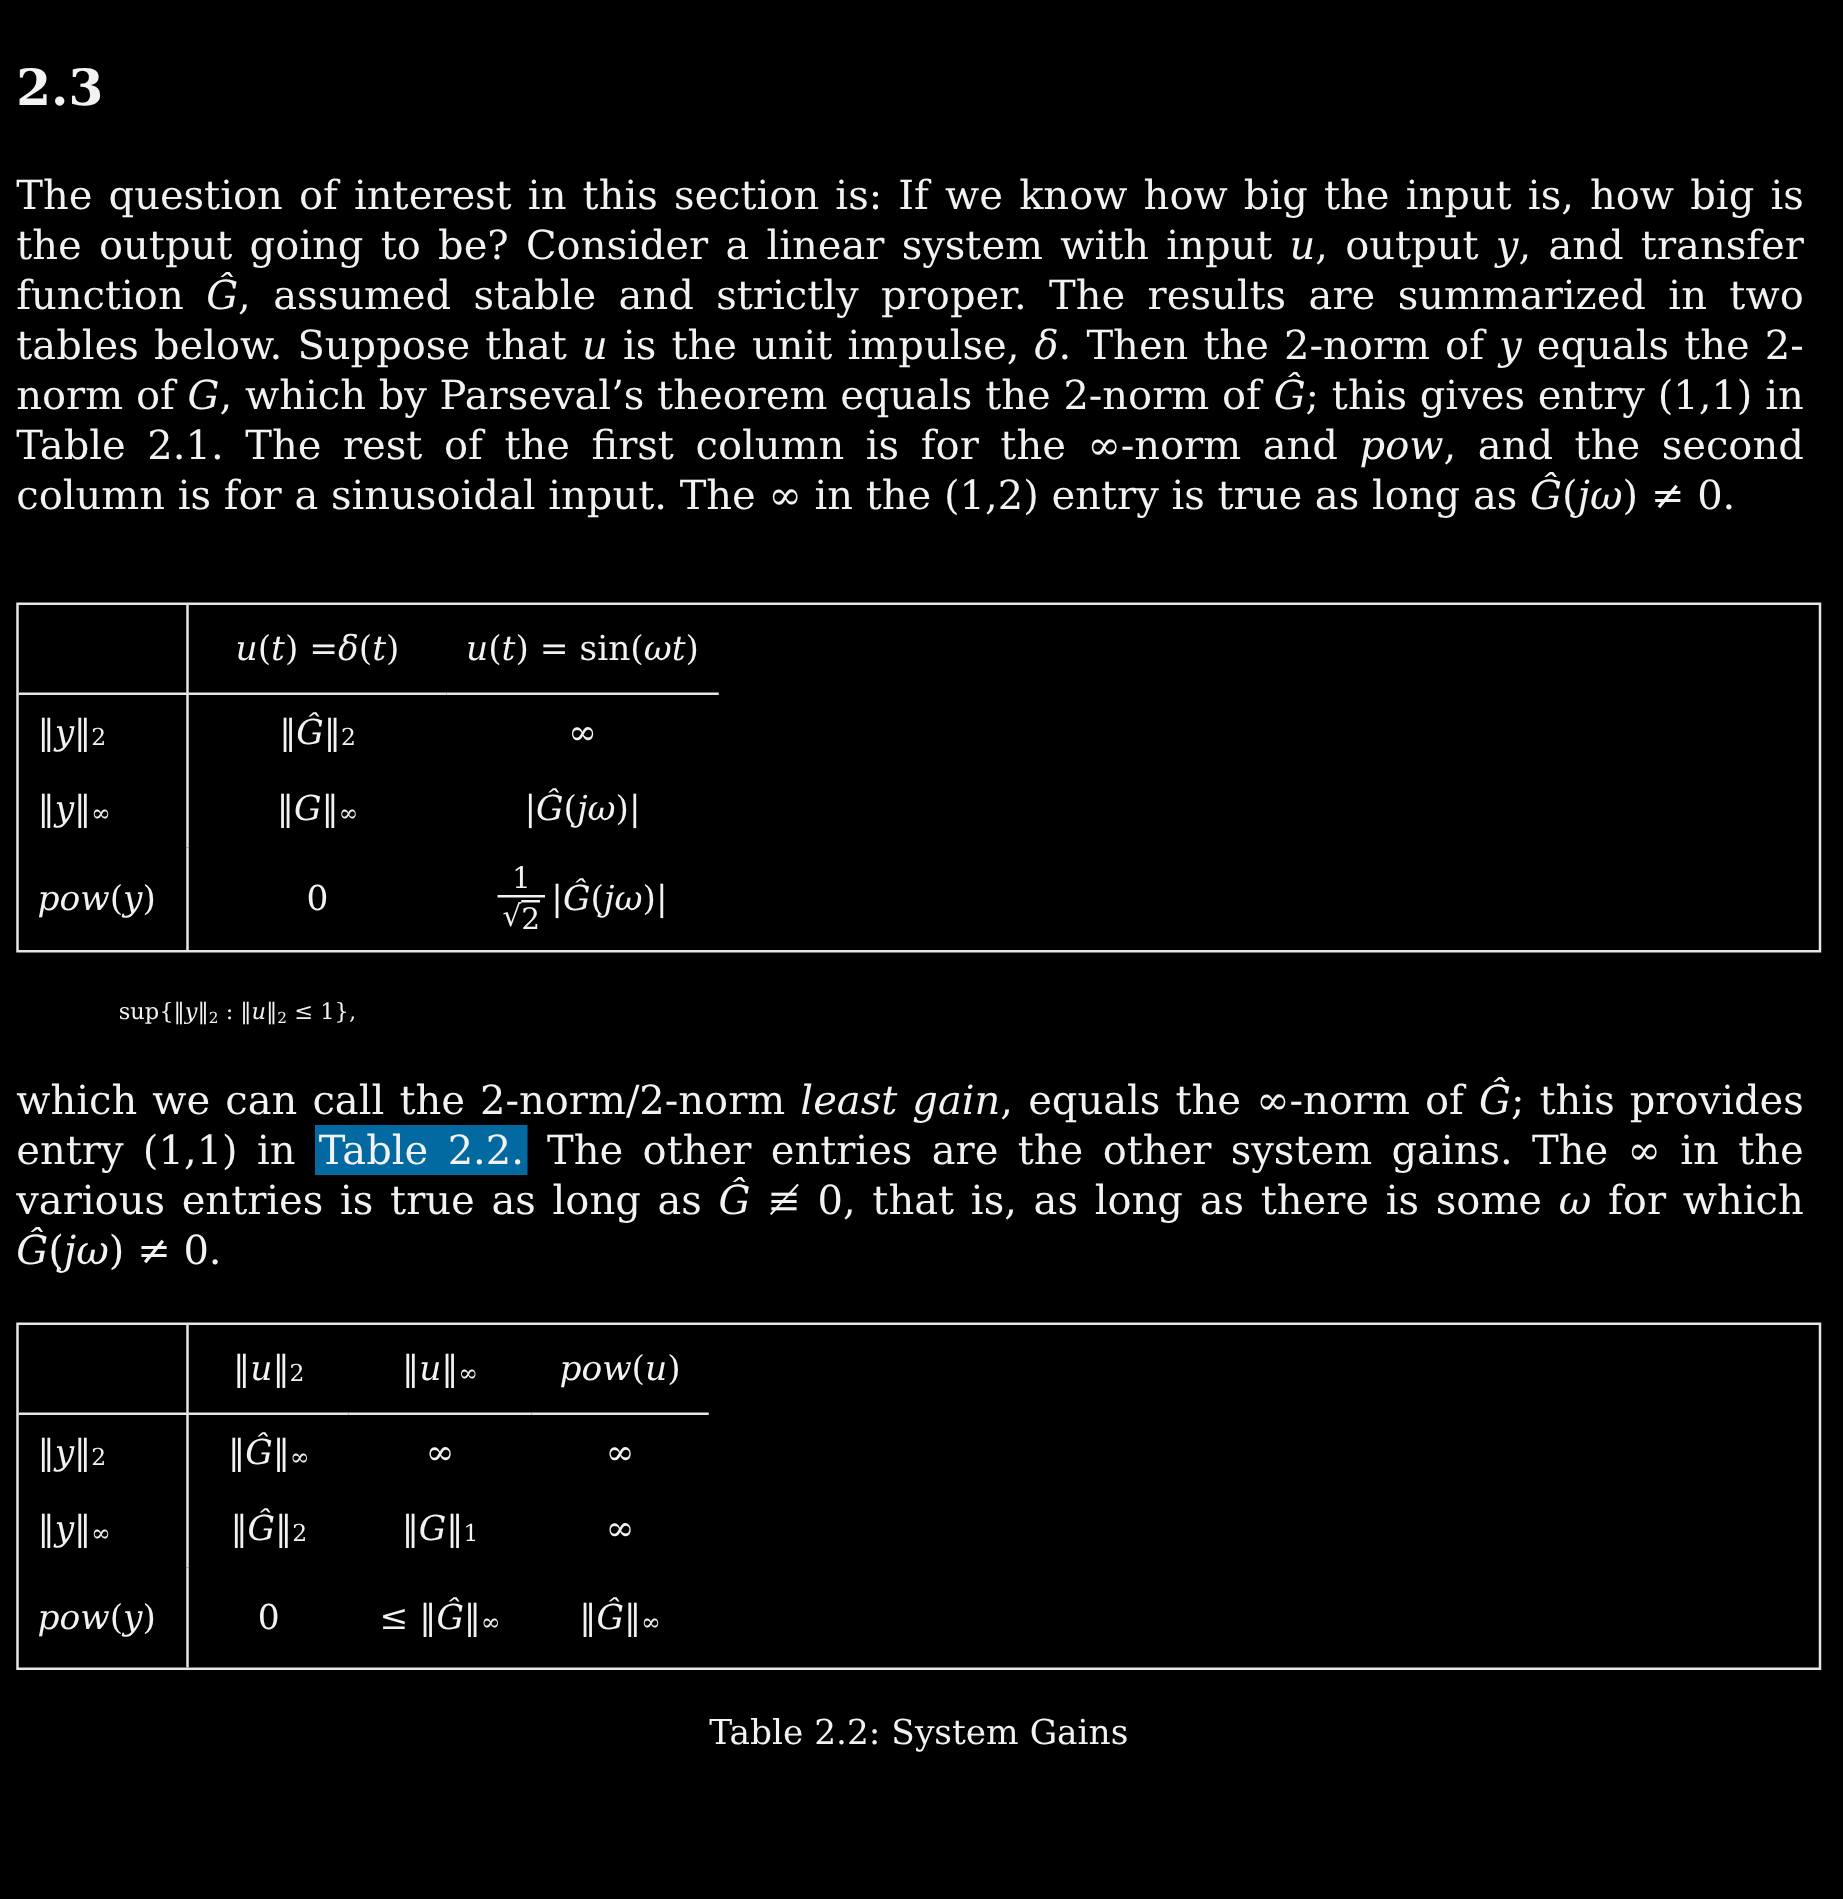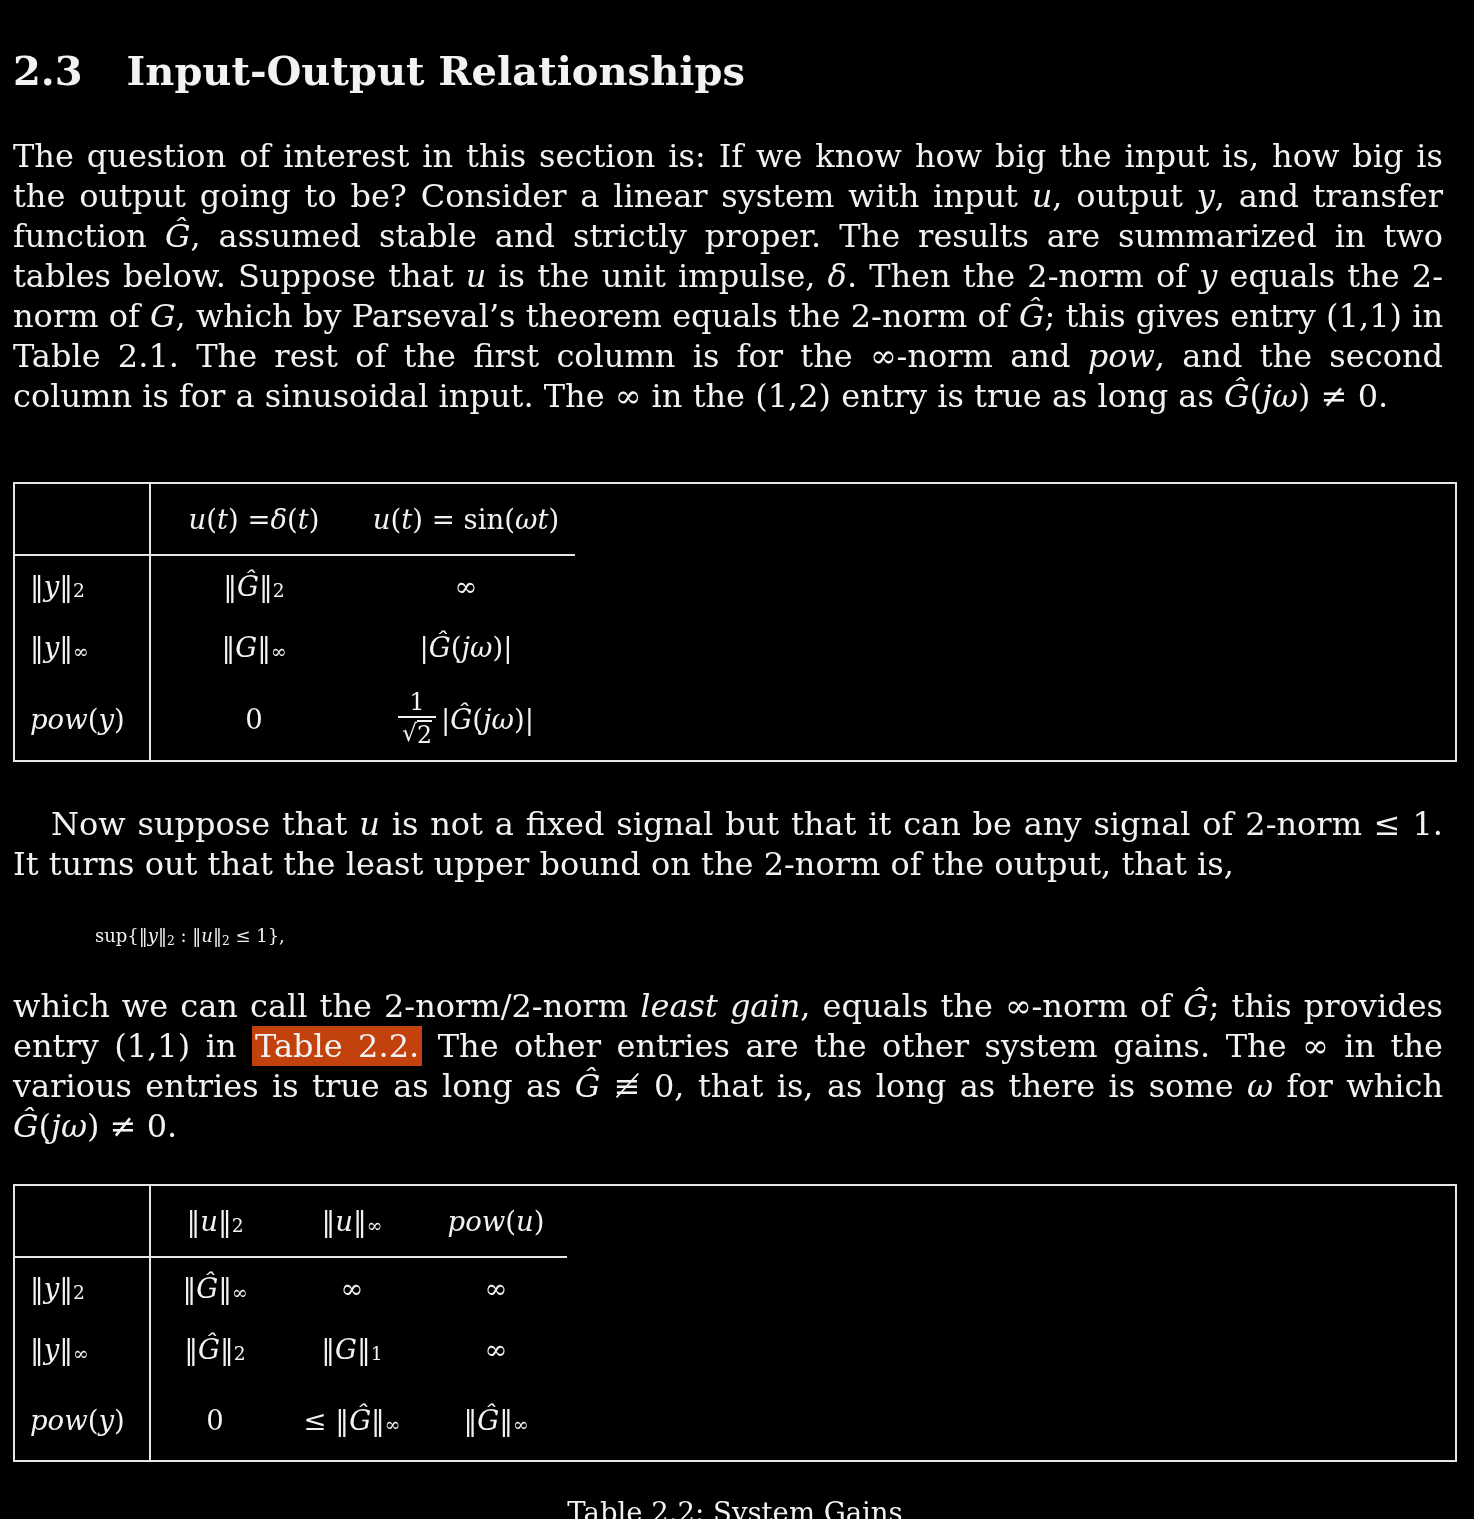--- a/index.html
+++ b/index.html
@@ -10,21 +10,21 @@
   }
   .page{box-sizing:border-box;width:1470px;height:1519px;padding:10px 13px;margin-top:29px;}
   .heading{display:flex;gap:44px;font-size:40px;font-weight:bold;margin:8px 0 0 0;}
   .para{font-size:32px;line-height:40px;text-align:justify;width:1430px;}
   #para1{margin-top:42px;}
   #para2{margin-top:42px;text-indent:38px;}
   #para3{margin-top:30px;}
   .formula{font-size:18px;line-height:40px;margin:28px 0 0 82px;}
   i{font-style:italic;}
   sub{font-size:68%;line-height:0;position:relative;top:0.28em;vertical-align:baseline;}
-  .hl{background:#c2410c;padding:1px 3px;}
+  .hl{background:#0369a1;padding:1px 3px;}
   .tbl{
     display:grid;border:2px solid #e6e6e6;
     margin:0 auto;font-size:27.5px;
   }
   #table1{margin-top:66px;grid-template-columns:136px 206px 218px;grid-template-rows:72px 60px 62px 82px;}
   #table2{margin-top:38px;grid-template-columns:136px 128px 146px 142px;grid-template-rows:72px 60px 62px 80px;}
   .c{display:flex;align-items:center;justify-content:center;}
   .col1{justify-content:flex-start;padding-left:15px;border-right:2px solid #e6e6e6;}
   .hdr{border-bottom:2px solid #e6e6e6;}
   .caption{text-align:center;font-size:27.5px;}
@@ -35,21 +35,20 @@
   .frac .den{border-top:2px solid #f2f2f2;display:inline-flex;align-items:flex-start;padding:2px 4px 0 4px;}
   .frac .radarg{border-top:2px solid #f2f2f2;}
 </style>
 </head>
 <body>
 
 <div class="page">
 
   <h1 class="heading">
     <span>2.3</span>
-    <span>Input-Output Relationships</span>
   </h1>
 
   <p class="para" id="para1">The question of interest in this section is: If we know how big the input is, how big is the output going to be? Consider a linear system with input <i>u</i>, output <i>y</i>, and transfer function <i>Ĝ</i>, assumed stable and strictly proper. The results are summarized in two tables below. Suppose that <i>u</i> is the unit impulse, <i>δ</i>. Then the 2-norm of <i>y</i> equals the 2-norm of <i>G</i>, which by Parseval’s theorem equals the 2-norm of <i>Ĝ</i>; this gives entry (1,1) in Table 2.1. The rest of the first column is for the ∞-norm and <i>pow</i>, and the second column is for a sinusoidal input. The ∞ in the (1,2) entry is true as long as <i>Ĝ</i>(<i>jω</i>) ≠ 0.</p>
 
   <div class="tbl" id="table1">
     <div class="c col1 hdr"></div>
     <div class="c hdr"><i>u</i>(<i>t</i>) = <i>δ</i>(<i>t</i>)</div>
     <div class="c hdr"><i>u</i>(<i>t</i>) = sin(<i>ωt</i>)</div>
 
     <div class="c col1">‖<i>y</i>‖<sub>2</sub></div>
@@ -68,21 +67,20 @@
         <span class="den">
             <span>√</span>
             <span class="radarg">2</span>
           </span>
       </span>
       <span>|<i>Ĝ</i>(<i>jω</i>)|</span>
     </div>
   </div>
 
 
-  <p class="para" id="para2">Now suppose that <i>u</i> is not a fixed signal but that it can be any signal of 2-norm ≤ 1. It turns out that the least upper bound on the 2-norm of the output, that is,</p>
 
   <div class="formula">sup{‖<i>y</i>‖<sub>2</sub> : ‖<i>u</i>‖<sub>2</sub> ≤ 1},</div>
 
   <p class="para" id="para3">which we can call the 2-norm/2-norm <i>least gain</i>, equals the ∞-norm of <i>Ĝ</i>; this provides entry (1,1) in <span class="hl">Table 2.2.</span> The other entries are the other system gains. The ∞ in the various entries is true as long as <i>Ĝ</i> ≢ 0, that is, as long as there is some <i>ω</i> for which <i>Ĝ</i>(<i>jω</i>) ≠ 0.</p>
 
   <div class="tbl" id="table2">
     <div class="c col1 hdr"></div>
     <div class="c hdr">‖<i>u</i>‖<sub>2</sub></div>
     <div class="c hdr">‖<i>u</i>‖<sub>∞</sub></div>
     <div class="c hdr"><i>pow</i>(<i>u</i>)</div>

